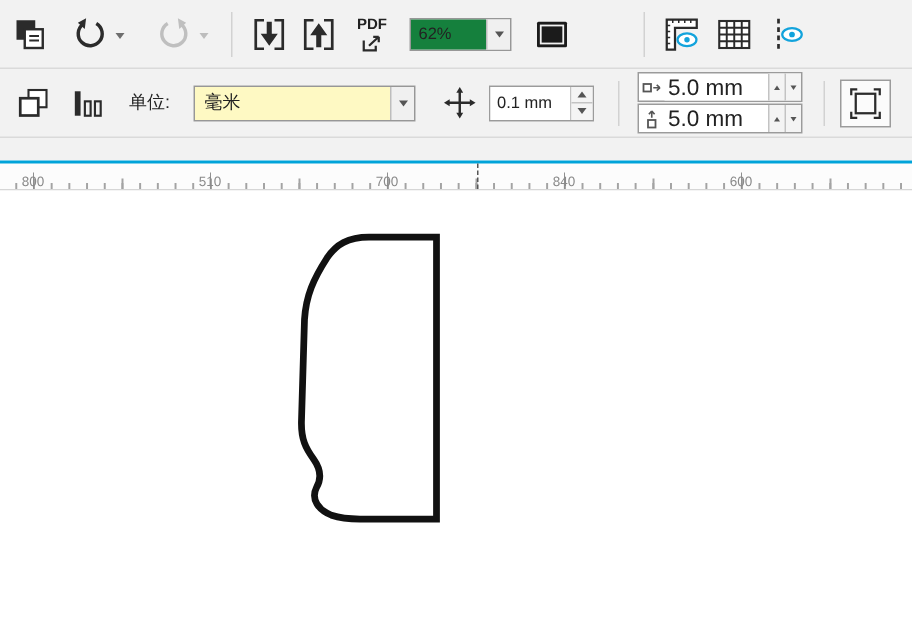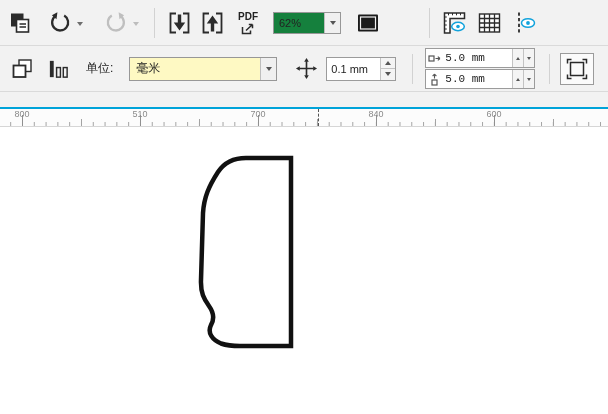--- a/index.html
+++ b/index.html
@@ -35,30 +35,30 @@
   .spinbtn + .spinbtn{border-top:1px solid #c3c3c3;}
   .tri-up{width:0;height:0;border-left:3px solid transparent;border-right:3px solid transparent;border-bottom:4px solid #555;}
   .tri-down{width:0;height:0;border-left:3px solid transparent;border-right:3px solid transparent;border-top:4px solid #555;}
   .tri-up.tiny{border-left-width:2.5px;border-right-width:2.5px;border-bottom-width:3.5px;}
   .tri-down.tiny{border-left-width:2.5px;border-right-width:2.5px;border-top-width:3.5px;}
 
   .dup-block{display:flex;flex-direction:column;}
   .dup-row{display:flex;align-items:center;height:20px;width:110px;border:1px solid #9b9b9b;background:#fff;box-sizing:border-box;}
   .dup-row + .dup-row{margin-top:1px;}
   .dup-ico{width:17px;display:flex;align-items:center;justify-content:center;}
-  .dup-row input{border:0;outline:0;flex:1;min-width:0;padding:0 2px;font-size:11px;font-family:Liberation Mono, monospace;color:#222;}
+  .dup-row input{border:0;outline:0;flex:1;min-width:0;padding:0 2px;font-size:15px;font-family:Liberation Sans, sans-serif;color:#222;}
   .mini-spin{display:flex;height:100%;}
   .mini-btn{width:10px;display:flex;align-items:center;justify-content:center;border-left:1px solid #c3c3c3;background:#f4f4f4;}
 
   .bordered{border:1px solid #9b9b9b;background:#fbfbfb;width:34px;height:32px;box-sizing:border-box;}
 
   .gap-strip{height:15px;background:#f2f2f2;}
 
   .ruler{position:relative;height:17px;background:#fcfcfc;border-top:2px solid #00a3d9;border-bottom:1px solid #d6d6d6;}
-  .rlabel{position:absolute;top:0;transform:translateX(-50%);font-size:9px;color:#8a8a8a;line-height:10px;}
+  .rlabel{position:absolute;top:7px;transform:translateX(-50%);font-size:9px;color:#8a8a8a;line-height:10px;}
   .ticks{position:absolute;bottom:0;left:0;right:0;}
   .t1{height:4px;background-image:linear-gradient(to right,#a3a3a3 1px,transparent 1px);background-size:11.8px 100%;background-position:10.2px 0;}
   .t2{height:7px;background-image:linear-gradient(to right,#a3a3a3 1px,transparent 1px);background-size:59px 100%;background-position:22px 0;}
   .t3{height:11px;background-image:linear-gradient(to right,#8f8f8f 1px,transparent 1px);background-size:118px 100%;background-position:22px 0;}
   .ruler-marker{position:absolute;left:318px;top:0;bottom:0;border-left:1px dashed #555;}
 
   .canvas{position:relative;height:287px;background:#fff;}
   .canvas svg{position:absolute;left:0;top:0;}
 </style>
 </head>

